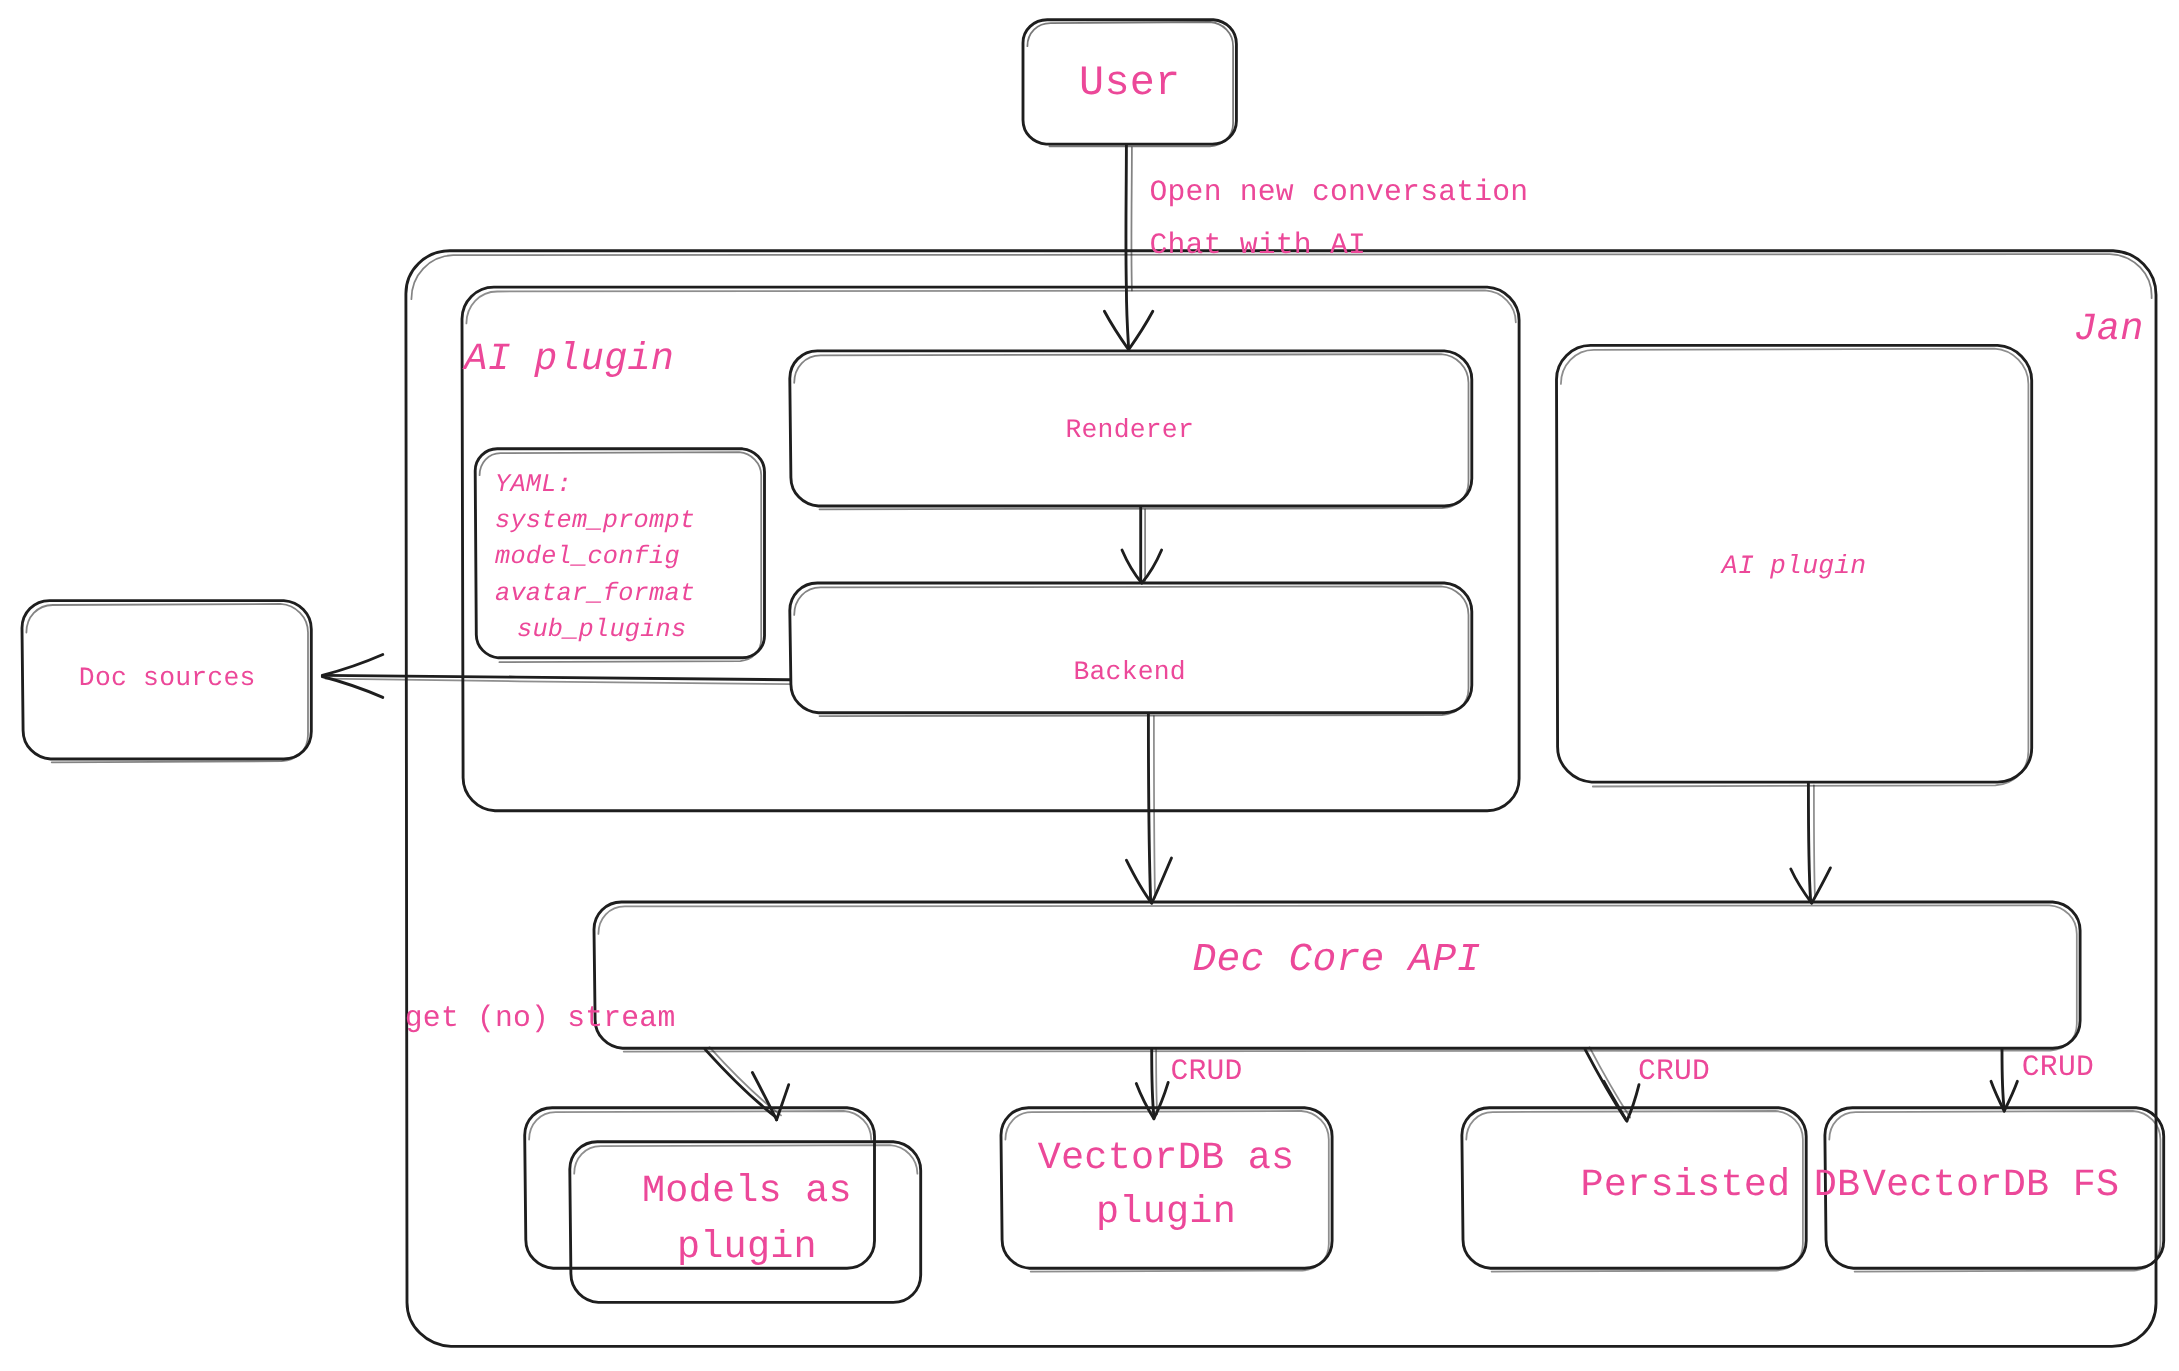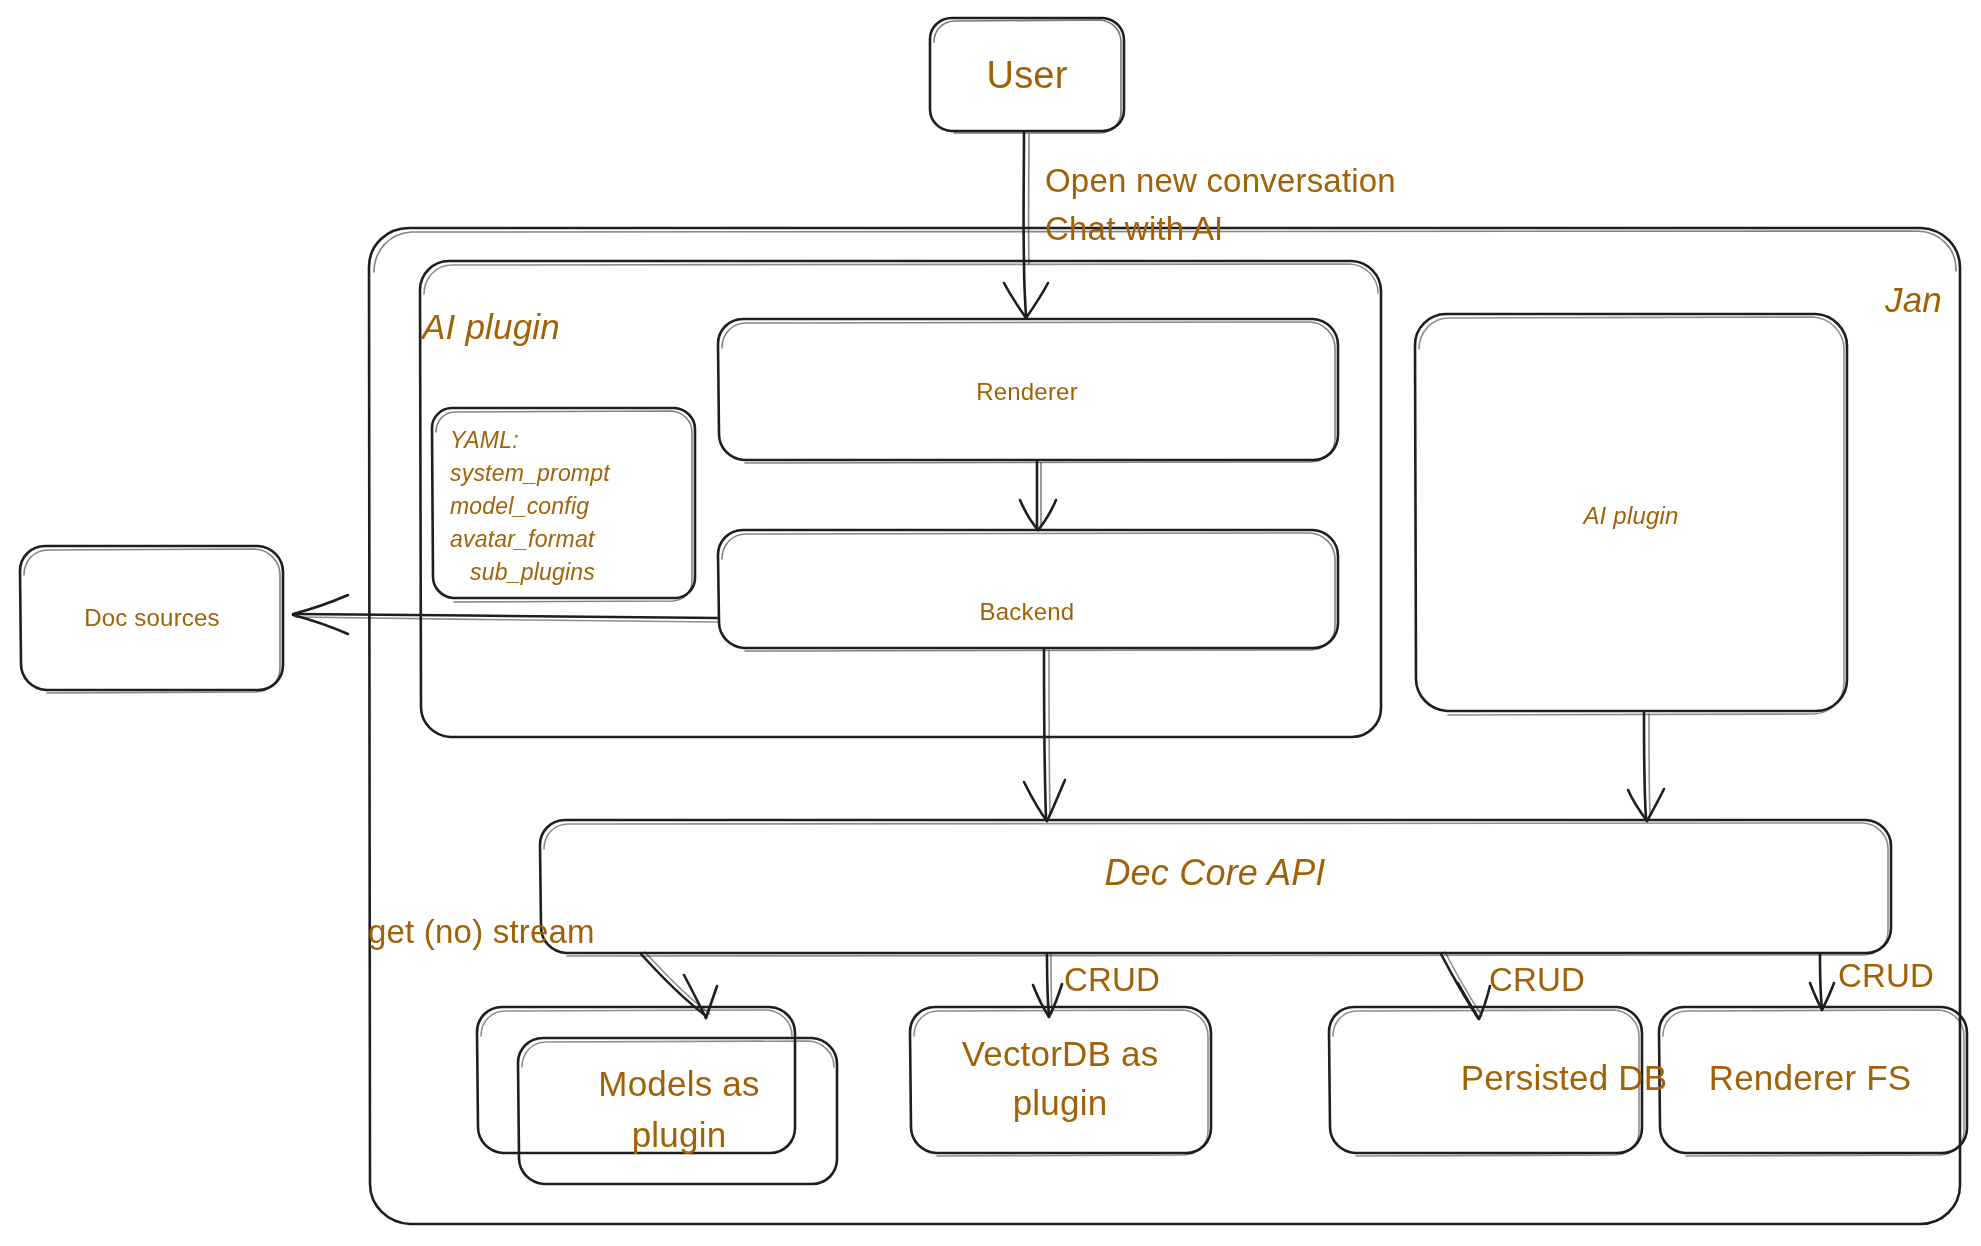--- a/index.html
+++ b/index.html
@@ -19,42 +19,42 @@
     overflow: hidden;
   }
   #sketch {
     position: absolute;
     inset: 0;
     width: 1981px;
     height: 1246px;
   }
   .lbl {
     position: absolute;
-    color: #a16207;
-    font-family: Liberation Sans, sans-serif;
+    color: #ec4899;
+    font-family: Liberation Mono, monospace;
     font-weight: 400;
     white-space: pre;
     line-height: 1.25;
     letter-spacing: 0.2px;
     pointer-events: auto;
   }
   .lbl.center {
     text-align: center;
     transform: translate(-50%, -50%);
   }
   .lbl.left {
     text-align: left;
   }
   .lbl.italicish {
     font-style: italic;
   }
   .t-user      { font-size: 38px; }
   .t-box       { font-size: 24px; }
   .t-boxsm     { font-size: 35px; }
-  .t-edge      { font-size: 33px; }
+  .t-edge      { font-size: 27px; }
   .t-group     { font-size: 35px; }
   .t-yaml      { font-size: 23px; line-height: 1.42; }
   .t-core      { font-size: 36px; }
 </style>
 </head>
 <body>
 
 <div id="canvas">
 
   <svg id="sketch" viewBox="0 0 1981 1246" xmlns="http://www.w3.org/2000/svg">
@@ -247,21 +247,21 @@
   <div class="lbl left t-edge" style="left:1838px; top:955px;">CRUD</div>
 
   <div class="lbl center t-boxsm" style="left:679px; top:1084px;">Models as</div>
   <div class="lbl center t-boxsm" style="left:679px; top:1135px;">plugin</div>
 
   <div class="lbl center t-boxsm" style="left:1060px; top:1054px;">VectorDB as</div>
   <div class="lbl center t-boxsm" style="left:1060px; top:1103px;">plugin</div>
 
   <div class="lbl center t-boxsm" style="left:1564px; top:1078px;">Persisted DB</div>
 
-  <div class="lbl center t-boxsm" style="left:1810px; top:1078px;">Renderer FS</div>
+  <div class="lbl center t-boxsm" style="left:1810px; top:1078px;">VectorDB FS</div>
 
   <div class="lbl left t-yaml italicish" style="left:450px; top:424px;">YAML:</div>
   <div class="lbl left t-yaml italicish" style="left:450px; top:457px;">system_prompt</div>
   <div class="lbl left t-yaml italicish" style="left:450px; top:490px;">model_config</div>
   <div class="lbl left t-yaml italicish" style="left:450px; top:523px;">avatar_format</div>
   <div class="lbl left t-yaml italicish" style="left:450px; top:556px;margin-left:20px;">sub_plugins</div>
 
 </div>
 
 </body></html>

